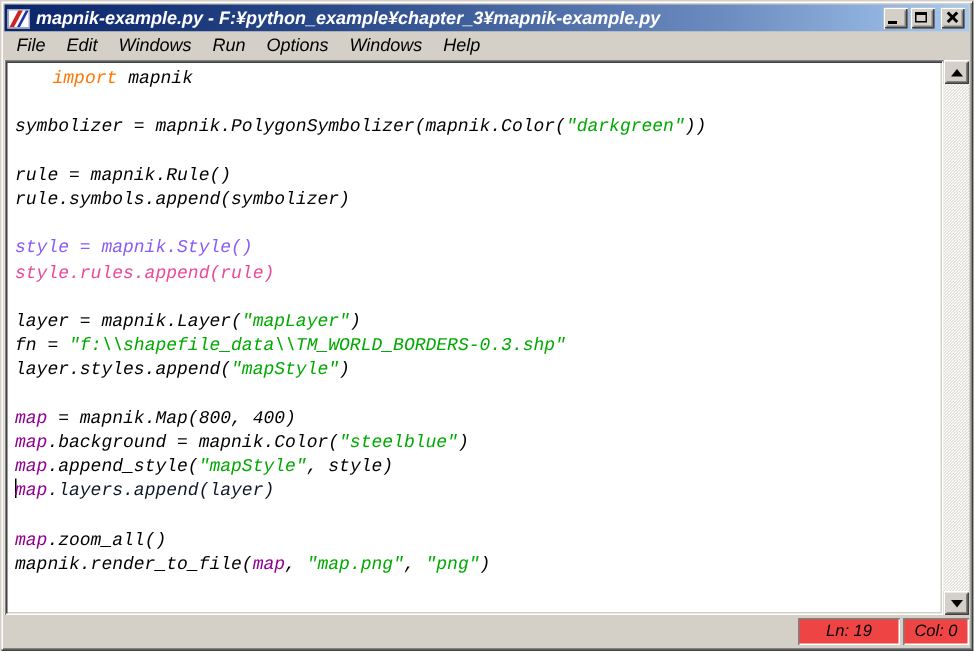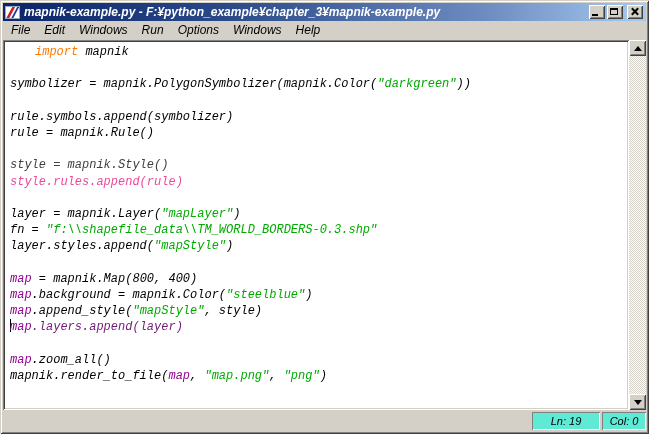--- a/index.html
+++ b/index.html
@@ -105,21 +105,21 @@
     background-position:0 0,1px 1px;
   }
 
   
   .statusbar {
     height:21px; flex:0 0 21px; background:#d4d0c8;
     display:flex; align-items:center; justify-content:flex-end;
     padding:1px 0 1px 2px; gap:2px;
   }
   .status-box {
-    height:18px; background:#5eead4;
+    height:18px; background:#ef4444;
     box-shadow: inset 1px 1px 0 #808080, inset -1px -1px 0 #ffffff;
     font-size:11px; color:#000;
     display:flex; align-items:center; justify-content:center;
     white-space:nowrap;
   }
   .status-box.ln  { width:68px; }
   .status-box.col { width:44px; }
 </style>
 </head>
 <body>
@@ -154,34 +154,34 @@
     <span class="menu-item">Windows</span>
     <span class="menu-item">Help</span>
   </div>
 
   <div class="editor-row">
     <div class="text-widget" id="code-area" style="background: rgb(255, 255, 255);">
         <div class="code-line"><span style="color: rgb(255, 119, 0); margin-left: 25px;">import</span><span style="color: rgb(0, 0, 0);"> mapnik</span></div>
         <div class="code-line">&nbsp;</div>
         <div class="code-line"><span style="color: rgb(0, 0, 0);">symbolizer = mapnik.PolygonSymbolizer(mapnik.Color(</span><span style="color: rgb(0, 170, 0);">"darkgreen"</span><span style="color: rgb(0, 0, 0);">))</span></div>
         <div class="code-line">&nbsp;</div>
+        <div class="code-line"><span style="color: rgb(0, 0, 0);">rule = mapnik.Rule()</span></div>
         <div class="code-line"><span style="color: rgb(0, 0, 0);">rule.symbols.append(symbolizer)</span></div>
-        <div class="code-line"><span style="color: rgb(0, 0, 0);">rule = mapnik.Rule()</span></div>
-        <div class="code-line">&nbsp;</div>
-        <div class="code-line"><span style="color: #404040;">style = mapnik.Style()</span></div>
+        <div class="code-line">&nbsp;</div>
+        <div class="code-line"><span style="color: #8b5cf6;">style = mapnik.Style()</span></div>
         <div class="code-line"><span style="color: #ec4899; text-align: right;">style.rules.append(rule)</span></div>
         <div class="code-line">&nbsp;</div>
         <div class="code-line"><span style="color: rgb(0, 0, 0);">layer = mapnik.Layer(</span><span style="color: rgb(0, 170, 0);">"mapLayer"</span><span style="color: rgb(0, 0, 0);">)</span></div>
         <div class="code-line"><span style="color: rgb(0, 0, 0);">fn = </span><span style="color: rgb(0, 170, 0);">"f:\\shapefile_data\\TM_WORLD_BORDERS-0.3.shp"</span></div>
         <div class="code-line"><span style="color: rgb(0, 0, 0);">layer.styles.append(</span><span style="color: rgb(0, 170, 0);">"mapStyle"</span><span style="color: rgb(0, 0, 0);">)</span></div>
         <div class="code-line">&nbsp;</div>
         <div class="code-line"><span style="color: rgb(144, 0, 144);">map</span><span style="color: rgb(0, 0, 0);"> = mapnik.Map(800, 400)</span></div>
         <div class="code-line"><span style="color: rgb(144, 0, 144);">map</span><span style="color: rgb(0, 0, 0);">.background = mapnik.Color(</span><span style="color: rgb(0, 170, 0);">"steelblue"</span><span style="color: rgb(0, 0, 0);">)</span></div>
         <div class="code-line"><span style="color: rgb(144, 0, 144);">map</span><span style="color: rgb(0, 0, 0);">.append_style(</span><span style="color: rgb(0, 170, 0);">"mapStyle"</span><span style="color: rgb(0, 0, 0);">, style)</span></div>
-        <div class="code-line"><span class="caret"></span><span style="color: rgb(144, 0, 144);">map</span><span style="color: #701a75; margin-top: 28px;">.layers.append(layer)</span></div>
+        <div class="code-line"><span class="caret"></span><span style="color: rgb(144, 0, 144);">map</span><span style="color: #0f172a; margin-top: 28px;">.layers.append(layer)</span></div>
         <div class="code-line">&nbsp;</div>
         <div class="code-line"><span style="color: rgb(144, 0, 144);">map</span><span style="color: rgb(0, 0, 0);">.zoom_all()</span></div>
         <div class="code-line"><span style="color: rgb(0, 0, 0);">mapnik.render_to_file(</span><span style="color: rgb(144, 0, 144);">map</span><span style="color: rgb(0, 0, 0);">, </span><span style="color: rgb(0, 170, 0);">"map.png"</span><span style="color: rgb(0, 0, 0);">, </span><span style="color: rgb(0, 170, 0);">"png"</span><span style="color: rgb(0, 0, 0);">)</span></div>
       </div>
     <div class="scrollbar">
       <div class="scroll-btn">
         <div class="tri-up"></div>
       </div>
       <div class="scroll-track"></div>
       <div class="scroll-btn">

